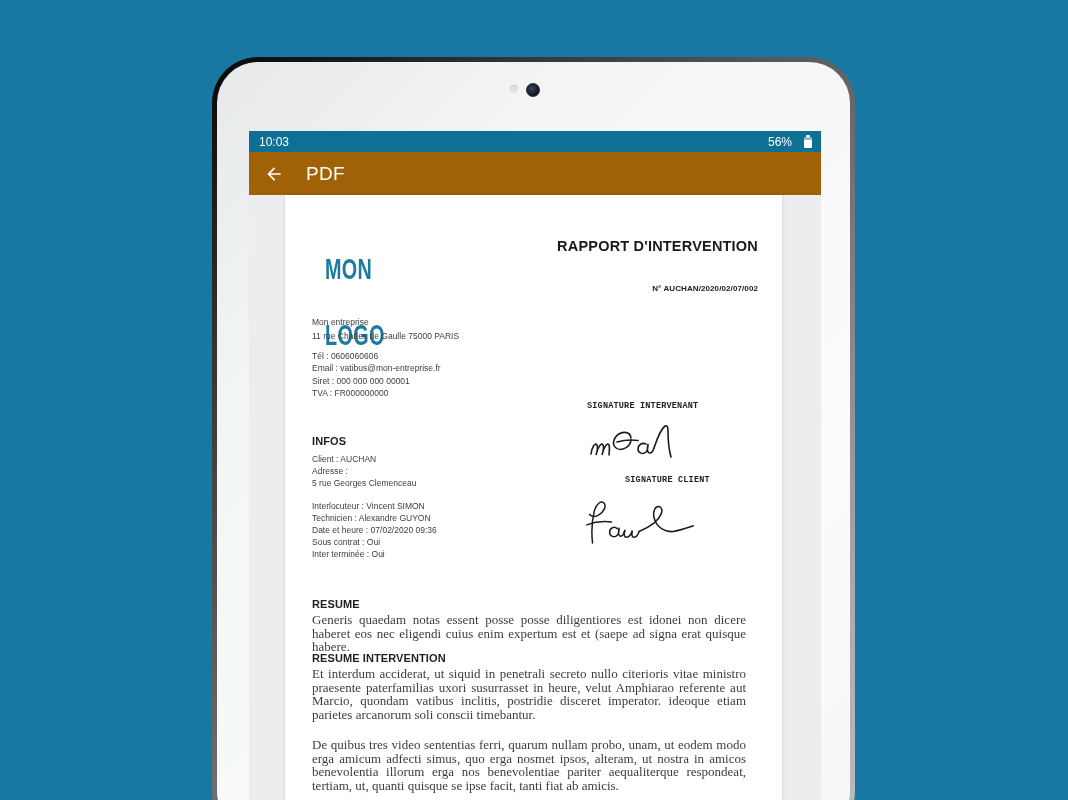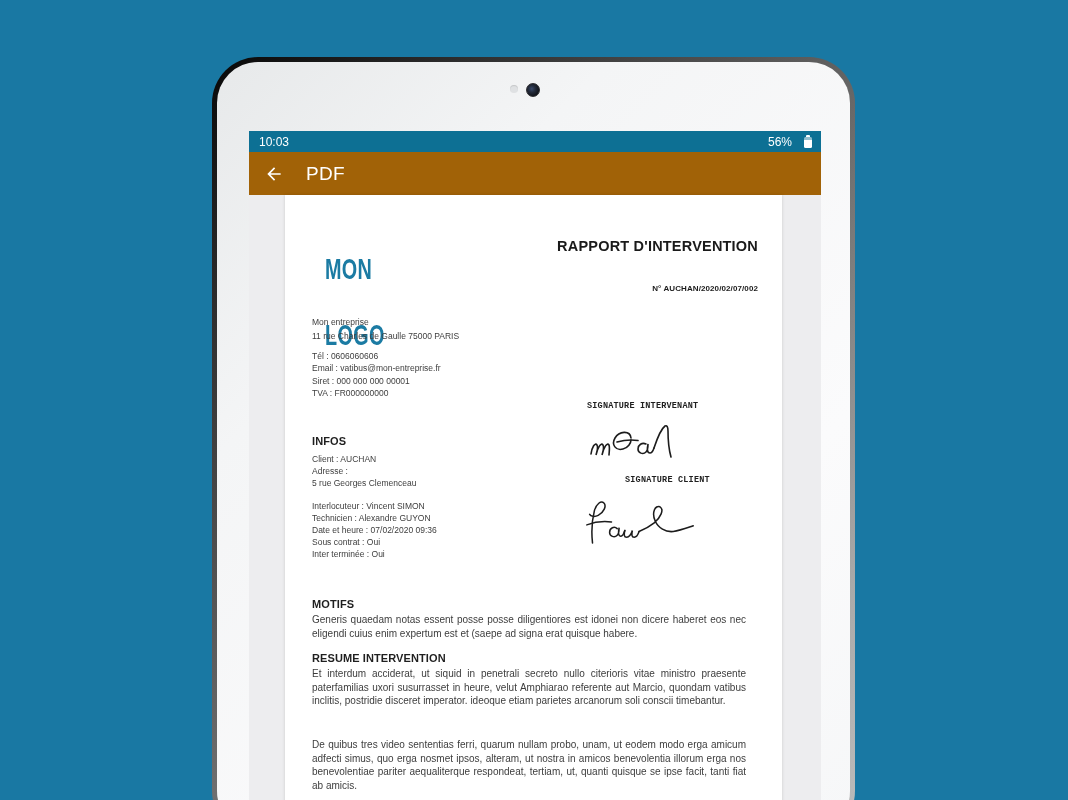--- a/index.html
+++ b/index.html
@@ -165,24 +165,25 @@
 
   .motifs-heading { left: 27px; top: 403px; }
   .motifs-text    { left: 27px; top: 418px; }
   .resume-heading { left: 27px; top: 457px; }
   .resume-p1      { left: 27px; top: 472px; }
   .resume-p2      { left: 27px; top: 519px; }
   .resume-p3      { left: 27px; top: 543px; }
 
   .para {
     width: 434px;
-    font-size: 10px;
+    font-size: 13px;
     line-height: 13.5px;
     text-align: justify;
     color: #3d3d3d;
+    font-family: Liberation Serif, serif;
   }
   .para.no-justify { text-align: left; }
 </style>
 </head>
 <body>
 
 <div class="tablet">
   <div class="bezel">
     <div class="sensor-dot"></div>
     <div class="camera-dot"></div>
@@ -259,21 +260,21 @@
           <svg class="sig-svg-2" width="114" height="48" viewBox="0 0 120 50">
             <g fill="none" stroke="#1c1c1c" stroke-width="1.6" stroke-linecap="round">
               <path d="M10,47 C9,38 9,25 12,13 C14,6 19,2 22,5 C25,8 22,15 16,18 C12,20 8,19 7,17"></path>
               <path d="M4,28 C12,25 22,24 30,25"></path>
               <path d="M36,32 C33,29 28,31 28,36 C28,40 33,42 36,39 C38,37 38,33 38,31 C37,36 37,40 40,40 C42,40 43,37 44,34"></path>
               <path d="M44,34 C43,38 43,41 46,41 C49,41 51,37 52,34 C51,38 51,41 54,41 C56,41 58,38 59,35"></path>
               <path d="M59,35 C64,33 70,30 75,26 C81,21 86,12 81,9 C76,7 72,15 76,24 C79,31 87,36 95,35 C102,34 110,31 116,29"></path>
             </g>
           </svg>
 
-          <div class="h-section motifs-heading">MOTIFS</div>
+          <div class="h-section motifs-heading">RESUME</div>
           <div class="para motifs-text">Generis quaedam notas essent posse posse diligentiores est idonei non dicere haberet eos nec eligendi cuius enim expertum est et (saepe ad signa erat quisque habere.</div>
 
           <div class="h-section resume-heading">RESUME INTERVENTION</div>
           <div class="para resume-p1">Et interdum acciderat, ut siquid in penetrali secreto nullo citerioris vitae ministro praesente paterfamilias uxori susurrasset in heure, velut Amphiarao referente aut Marcio, quondam vatibus inclitis, postridie disceret imperator. ideoque etiam parietes arcanorum soli conscii timebantur.</div>
           <div class="para resume-p3">De quibus tres video sententias ferri, quarum nullam probo, unam, ut eodem modo erga amicum adfecti simus, quo erga nosmet ipsos, alteram, ut nostra in amicos benevolentia illorum erga nos benevolentiae pariter aequaliterque respondeat, tertiam, ut, quanti quisque se ipse facit, tanti fiat ab amicis.</div>
 
         </div>
       </div>
 
     </div>

